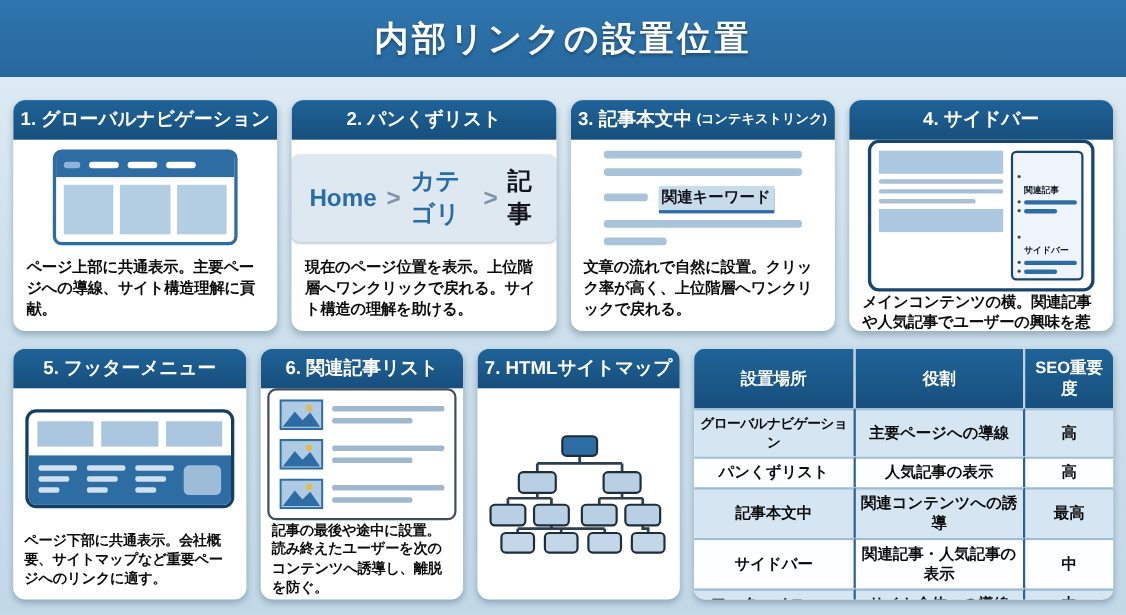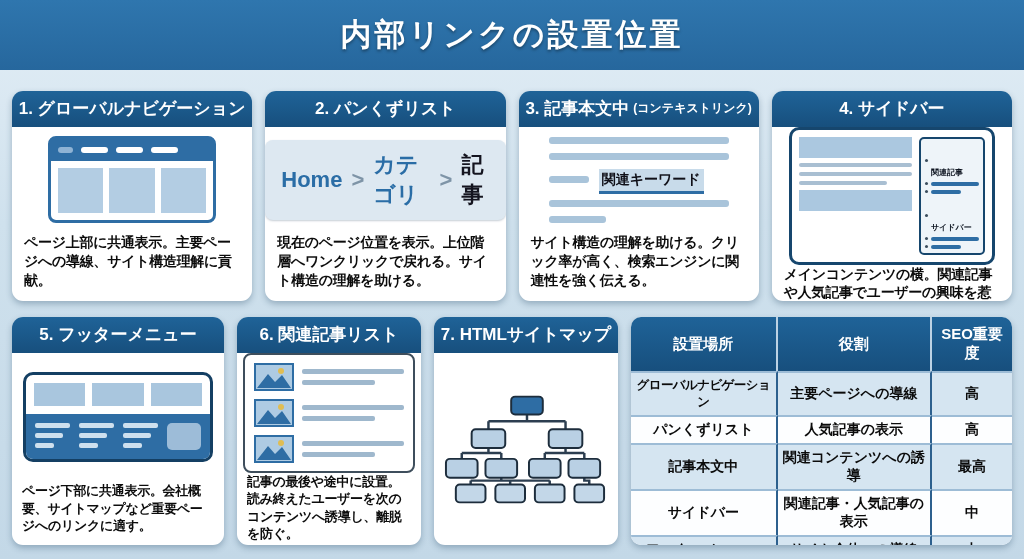--- a/index.html
+++ b/index.html
@@ -172,21 +172,21 @@
         <i class="tl"></i>
         <i class="tl"></i>
         <div class="tl-row">
           <i class="tl tl-short"></i>
           <span class="kw-label">関連キーワード</span>
         </div>
         <i class="tl"></i>
         <i class="tl tl-end"></i>
       </div>
     </div>
-    <p class="card-desc">サイト構造の理解を助ける。クリック率が高く、検索エンジンに関連性を強く伝える。</p>
+    <p class="card-desc">文章の流れで自然に設置。クリック率が高く、上位階層へワンクリックで戻れる。</p>
   </section>
 
   <section class="card">
     <div class="card-header">
       <span>4. サイドバー</span>
     </div>
     <div class="card-ill">
       <div class="sb-wrap">
         <div class="sb-main">
           <i class="sb-big"></i>

